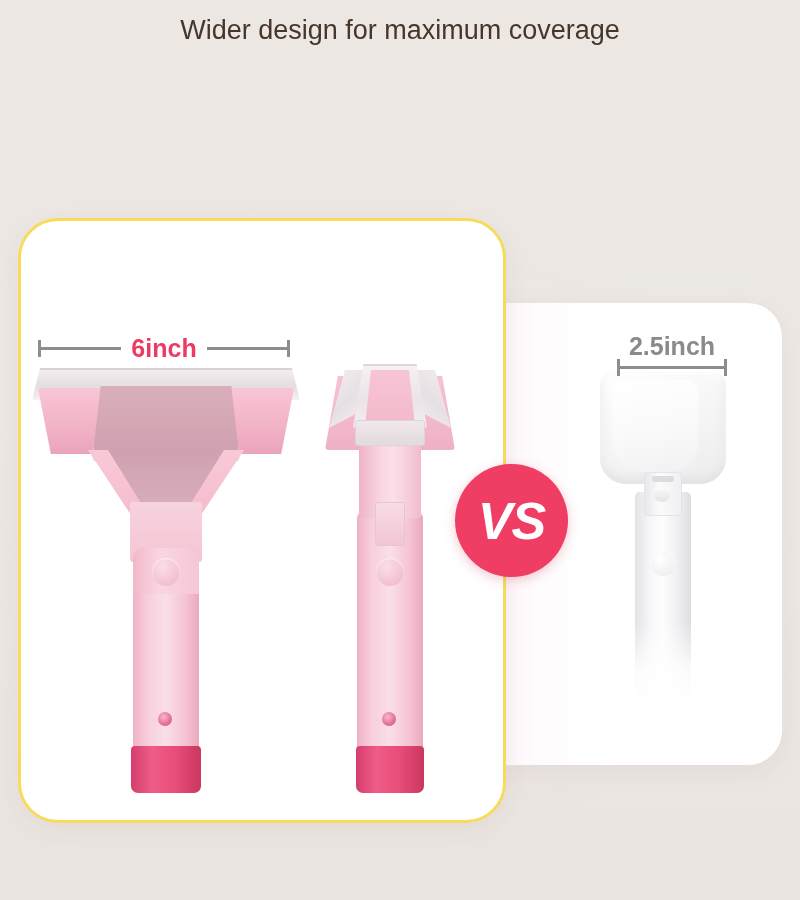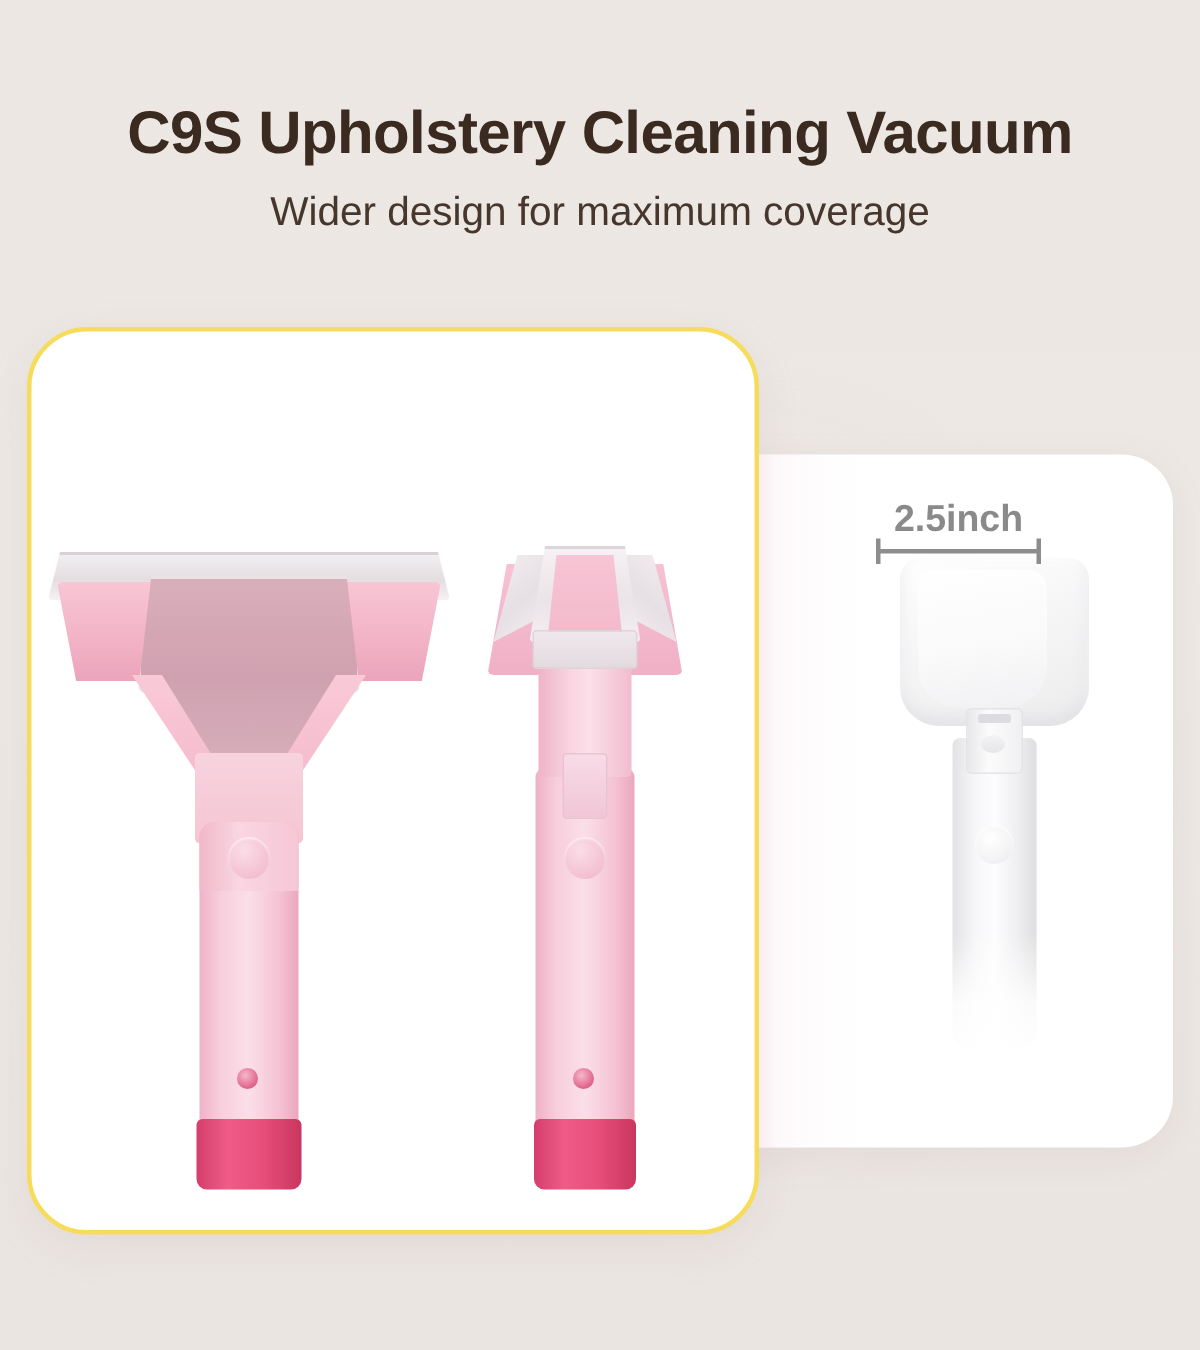--- a/index.html
+++ b/index.html
@@ -149,21 +149,21 @@
   }
   .dim.gray .dim-text { color: #8a8a8a; }
 
   
   .dim-6 { left: 38px; top: 334px; width: 252px; }
   
   .dim-3 { left: 324px; top: 314px; width: 130px; flex-direction: column; }
   .dim-3 .dim-text { padding: 0 0 5px 0; }
   .dim-3 .bar { width: 100%; flex: none; }
   
-  .dim-25 { left: 584px; top: 332px; width: 110px; flex-direction: column; }
+  .dim-25 { left: 617px; top: 332px; width: 110px; flex-direction: column; }
   .dim-25 .dim-text { padding: 0 0 5px 0; }
   .dim-25 .bar { width: 100%; flex: none; }
 
   
   .vs-badge {
     position: absolute;
     left: 455px;
     top: 464px;
     width: 113px;
     height: 113px;
@@ -425,21 +425,20 @@
     width: 78px; height: 86px;
     background: linear-gradient(180deg, rgba(255,255,255,0) 0%, rgba(255,255,255,0.85) 55%, #ffffff 100%);
   }
 </style>
 </head>
 <body>
 
 <div id="page">
 
   <div class="header">
-    <h1 class="title">C9S Upholstery Cleaning Vacuum</h1>
     <h2 class="subtitle">Wider design for maximum coverage</h2>
   </div>
 
   <div class="halo"></div>
 
   <div class="card-others">
     <div class="edge-fade"></div>
   </div>
 
   <div class="product other-unit">
@@ -455,20 +454,25 @@
 
   <div class="dim gray dim-25">
     <div class="dim-text">2.5inch</div>
     <div class="bar"></div>
   </div>
 
 
   <div class="card-ours"></div>
 
 
+  <div class="dim dim-6">
+    <div class="bar no-cap-right"></div>
+    <div class="dim-text">6inch</div>
+    <div class="bar no-cap-left"></div>
+  </div>
 
 
   <div class="product wide-unit">
     <div class="wide-head-clear"></div>
     <div class="wide-head-body"></div>
     <div class="wide-head-inner"></div>
     <div class="wide-vee"></div>
     <div class="wide-vee-inner"></div>
     <div class="wide-neck"></div>
     <div class="wide-handle"></div>
@@ -487,14 +491,17 @@
     <div class="narrow-clear-r"></div>
     <div class="narrow-top-clear"></div>
     <div class="narrow-top-inner"></div>
     <div class="narrow-collar"></div>
     <div class="narrow-clip"></div>
     <div class="narrow-power-btn"></div>
     <div class="narrow-led"></div>
     <div class="narrow-base"></div>
   </div>
 
+  <div class="vs-badge">
+    <span>VS</span>
+  </div>
 
 </div>
 
 </body></html>

